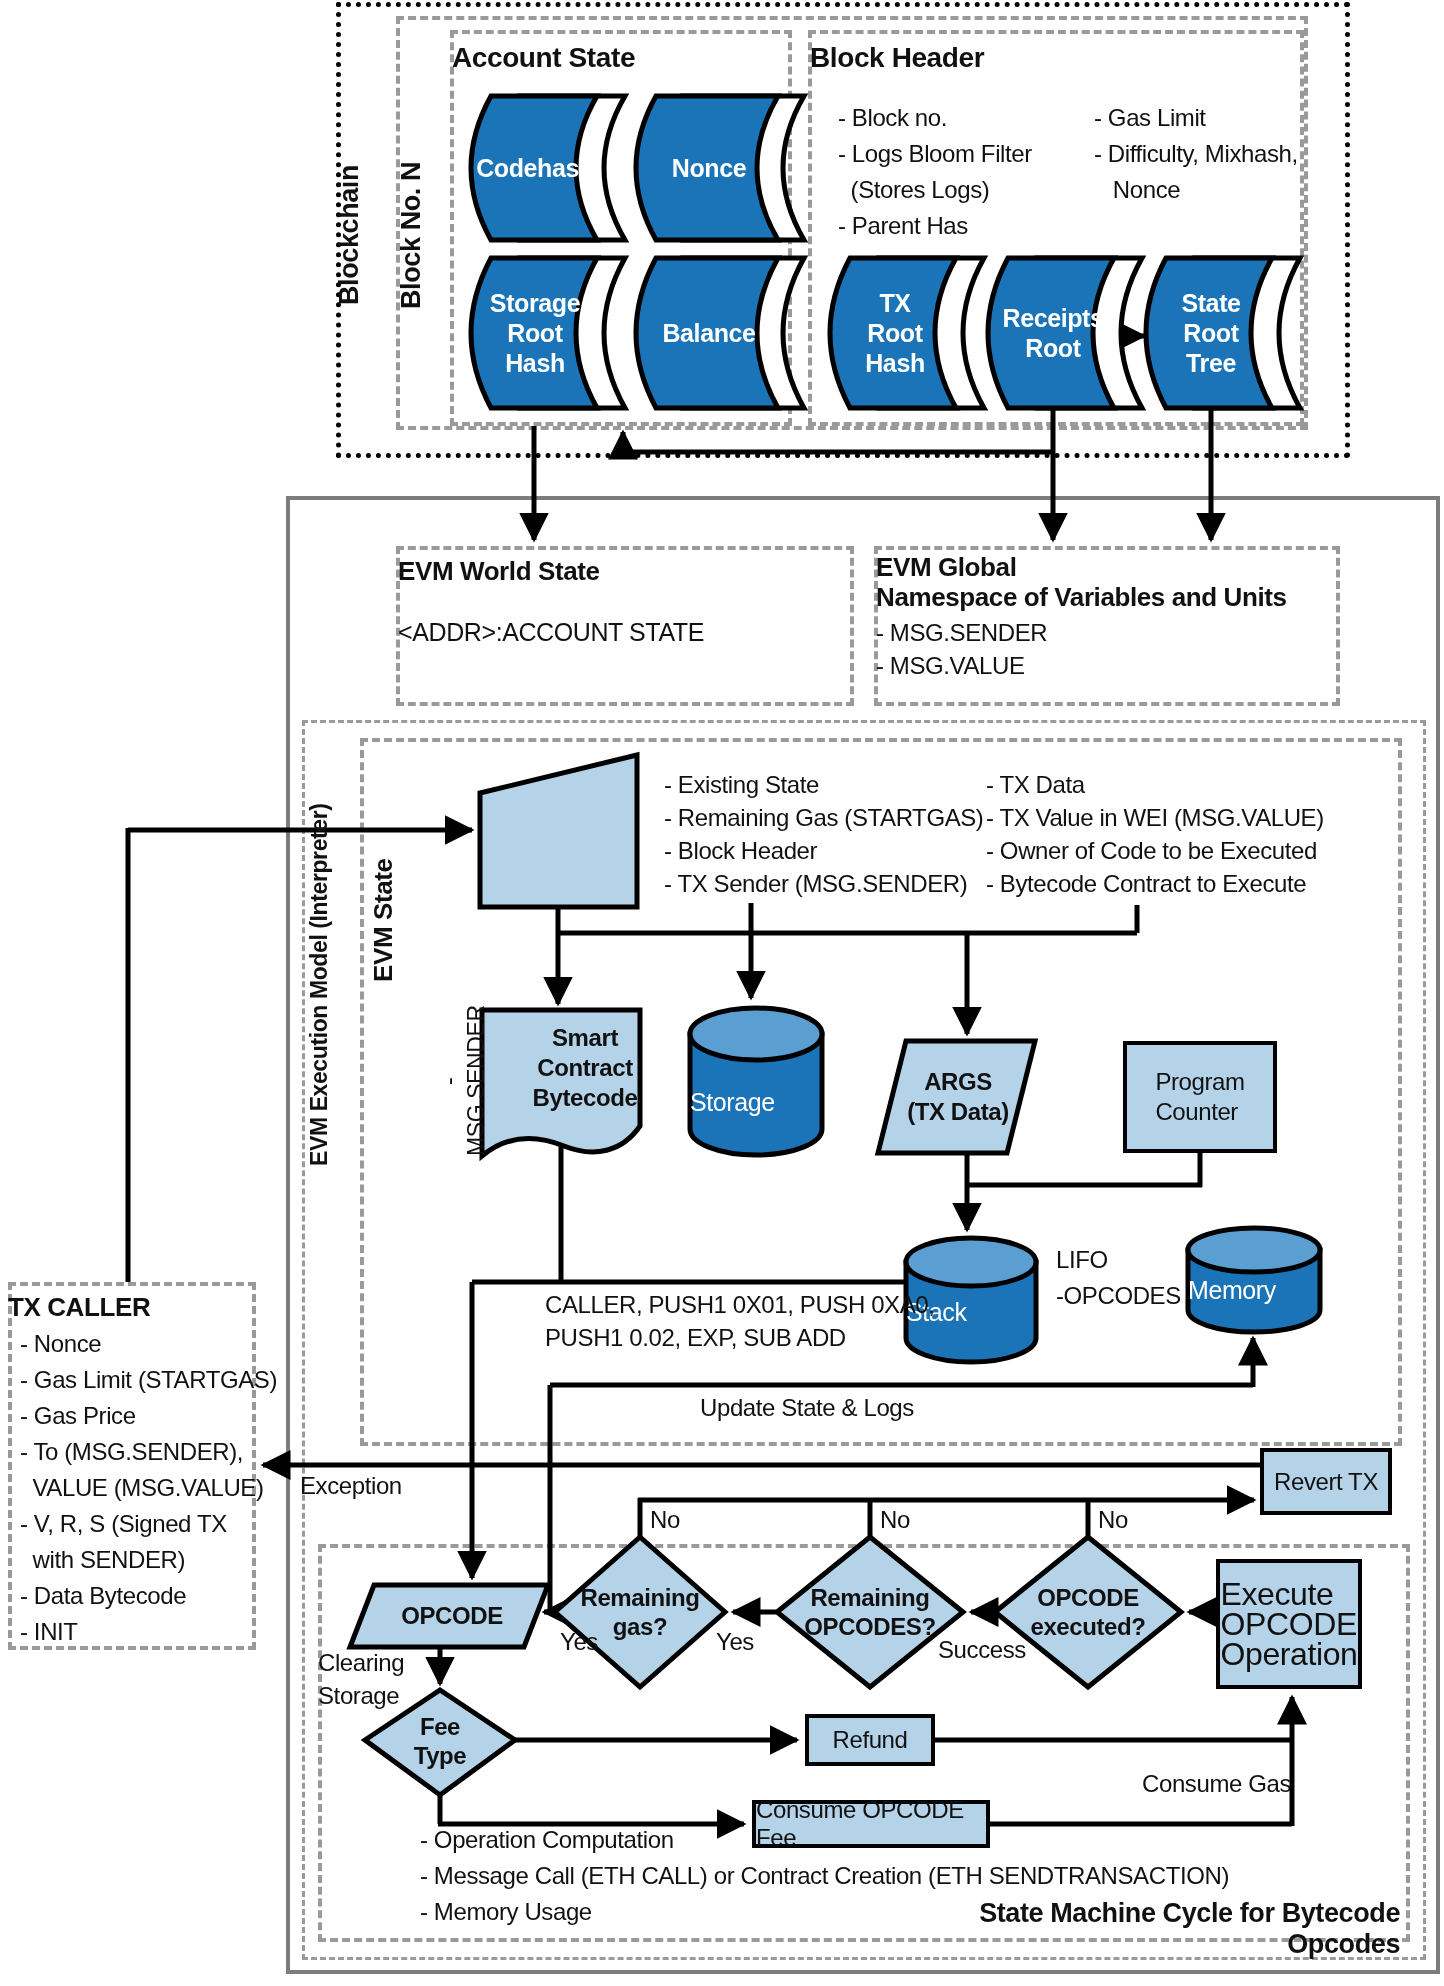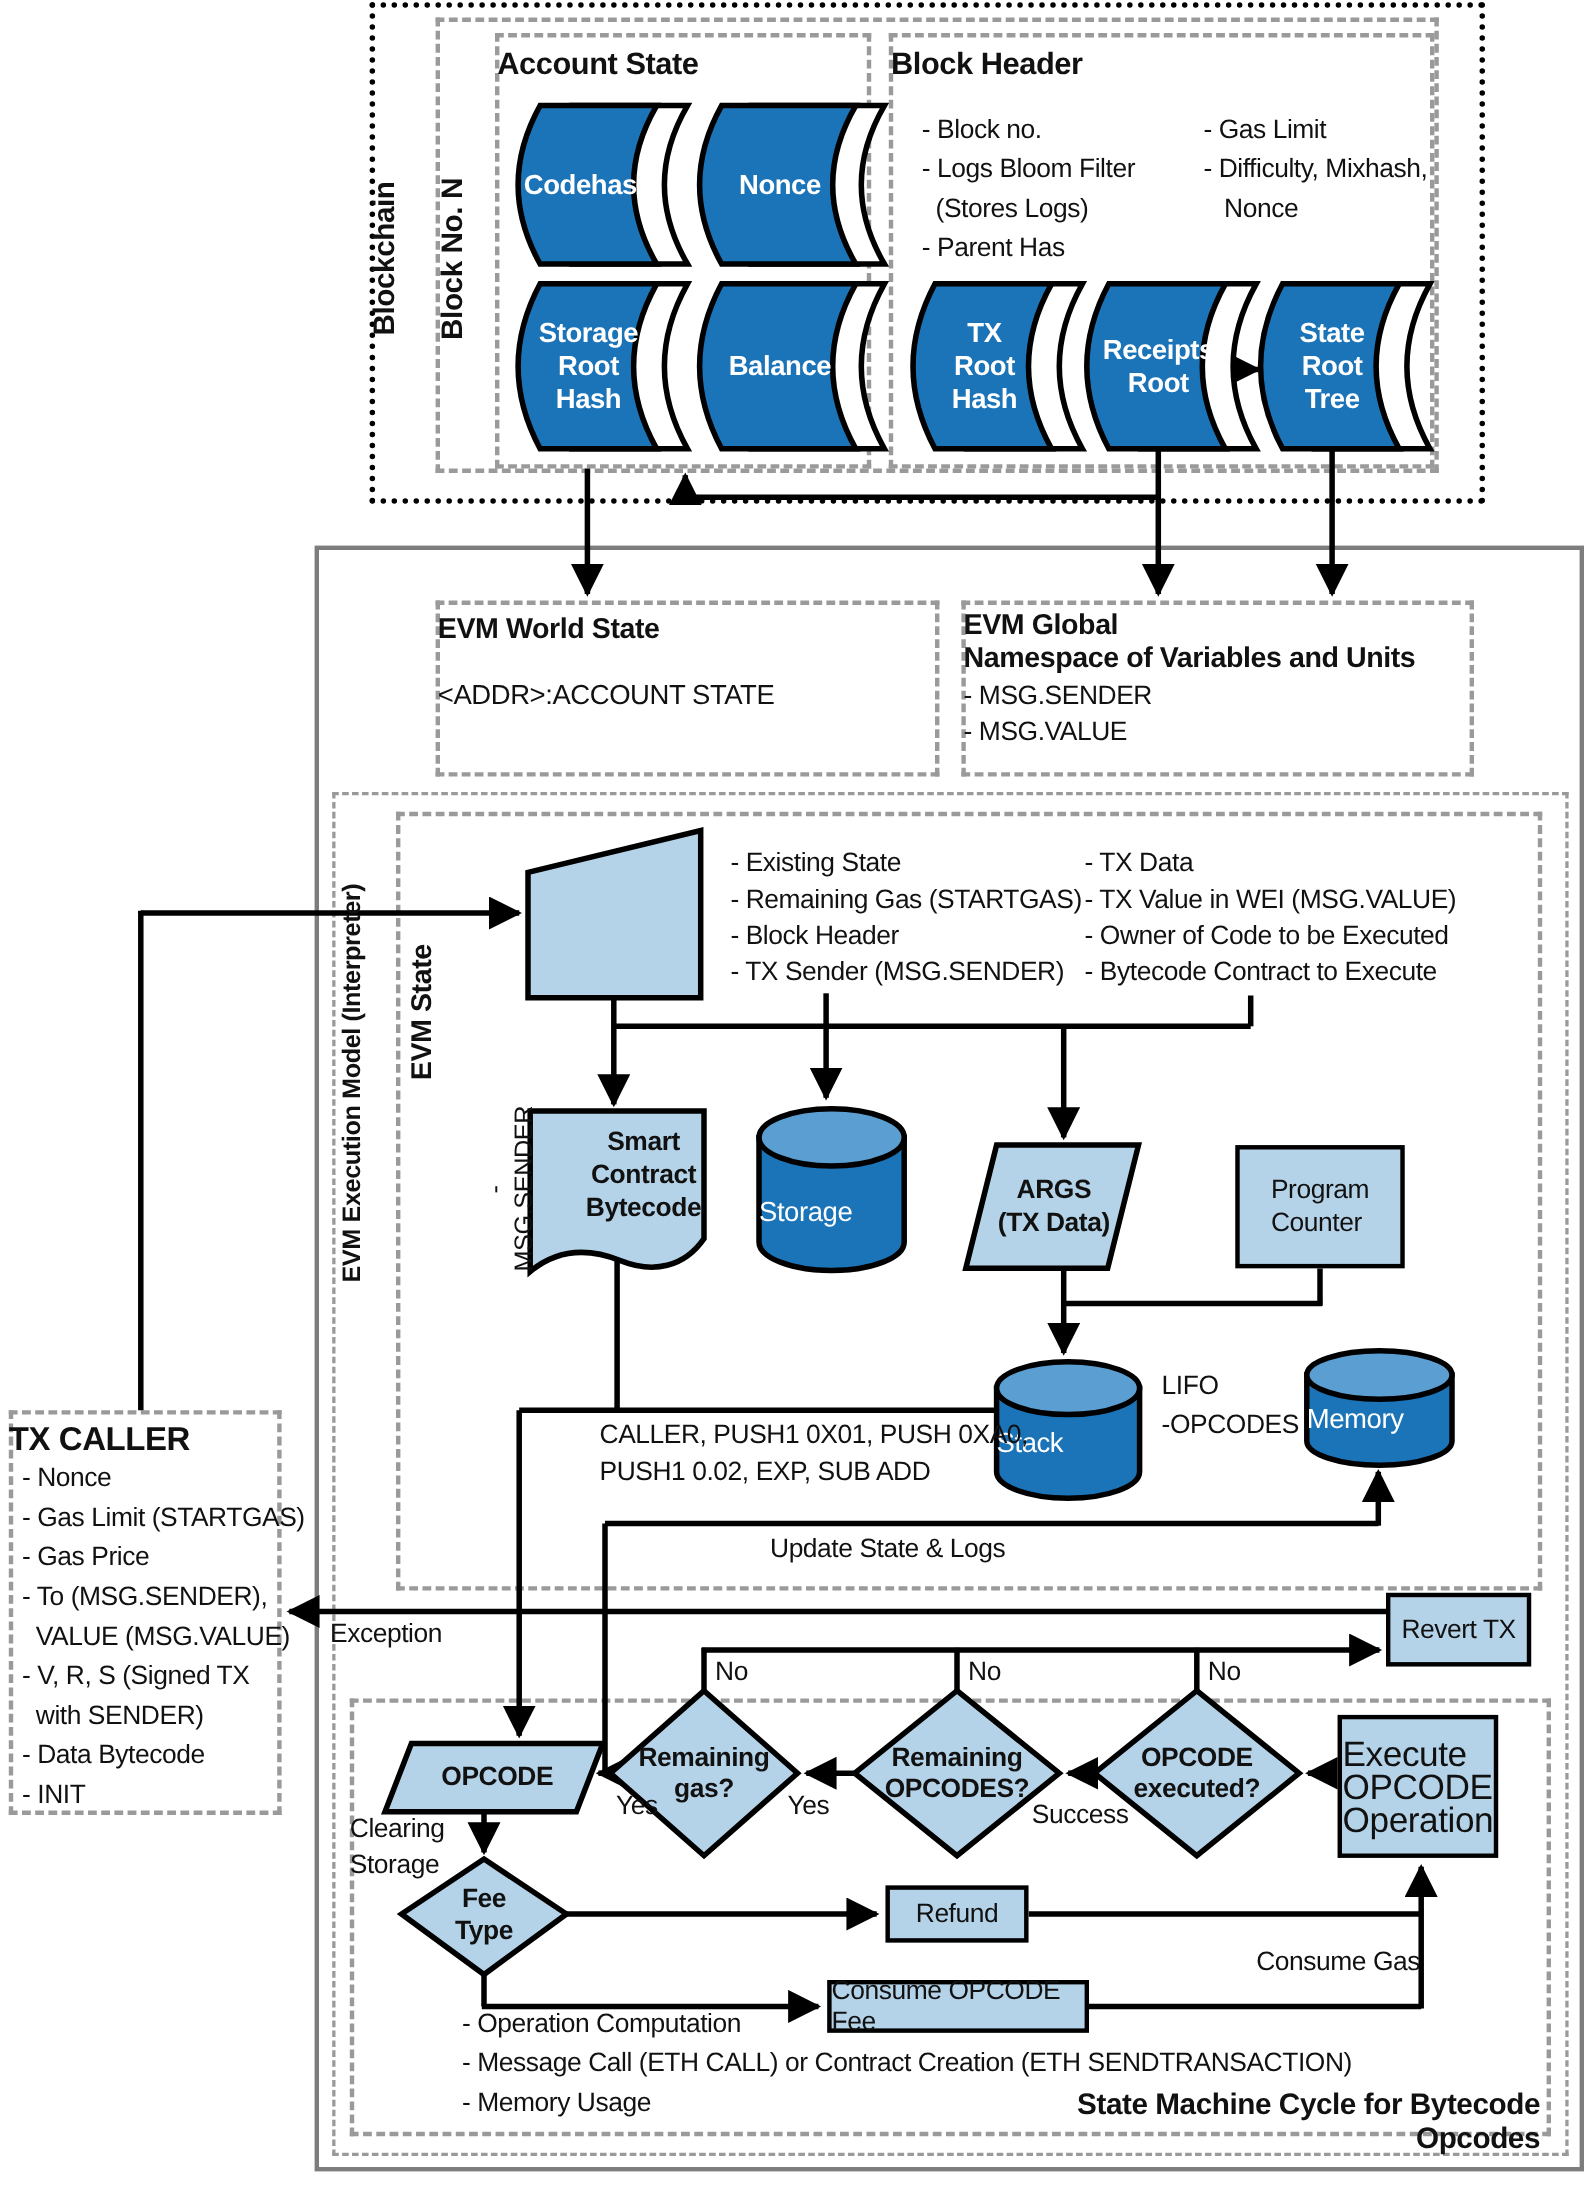--- a/index.html
+++ b/index.html
@@ -207,21 +207,21 @@
 (TX Data)</div>
   <div class="lbl c w" style="left:906px;top:1298px;width:130px;font-size:25px;">Stack</div>
   <div class="lbl c w" style="left:1188px;top:1276px;width:132px;font-size:25px;">Memory</div>
   <div class="lbl pre" style="left:1056px;top:1242px;font-size:24px;line-height:36px;">LIFO
 -OPCODES</div>
   <div class="lbl c pre" style="left:545px;top:1288px;width:395px;font-size:24px;line-height:33px;">CALLER, PUSH1 0X01, PUSH 0XA0,
 PUSH1 0.02, EXP, SUB ADD</div>
   <div class="lbl c" style="left:700px;top:1394px;width:380px;font-size:24px;">Update State &amp; Logs</div>
   <div class="lbl" style="left:300px;top:1472px;font-size:24px;">Exception</div>
 
-  <div class="lbl c b" style="left:8px;top:1292px;width:240px;font-size:30px;">TX CALLER</div>
+  <div class="lbl c b" style="left:8px;top:1292px;width:240px;font-size:26px;">TX CALLER</div>
   <div class="lbl pre" style="left:20px;top:1326px;font-size:24px;line-height:36px;">- Nonce
 - Gas Limit (STARTGAS)
 - Gas Price
 - To (MSG.SENDER),
   VALUE (MSG.VALUE)
 - V, R, S (Signed TX
   with SENDER)
 - Data Bytecode
 - INIT</div>
 

